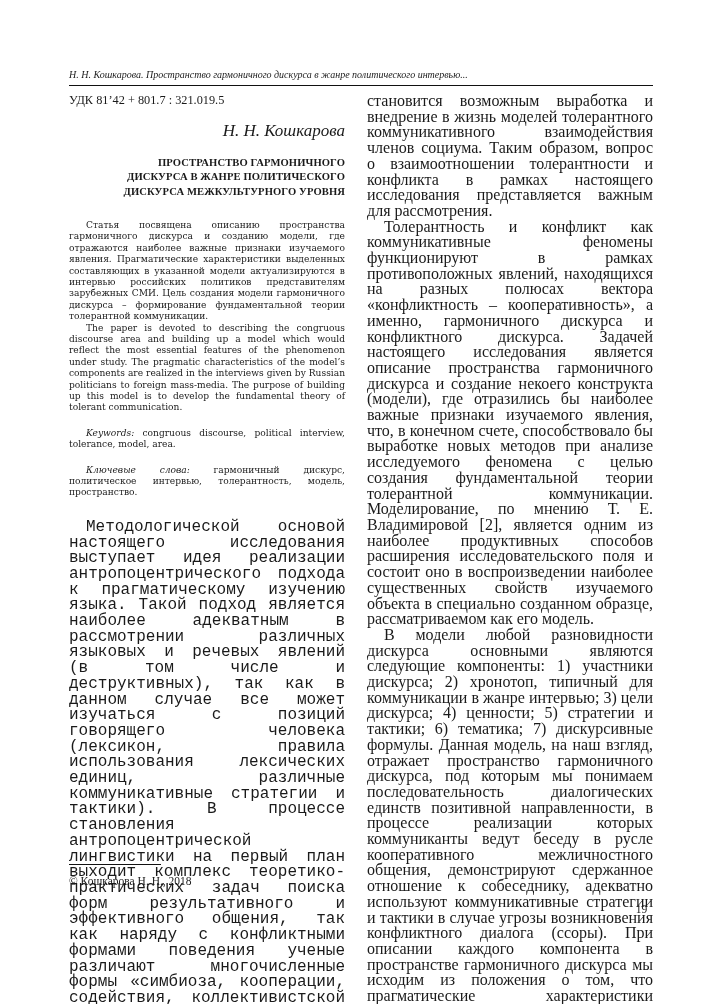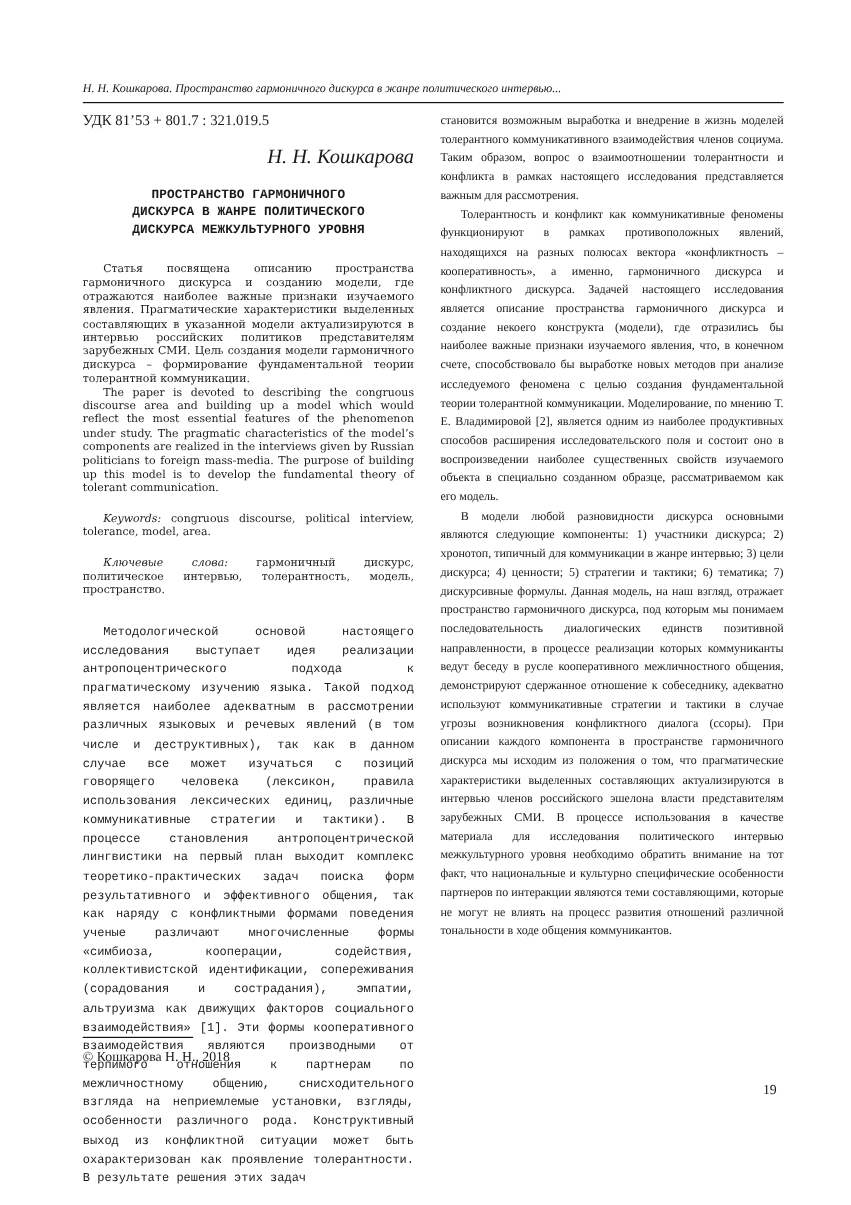--- a/index.html
+++ b/index.html
@@ -8,41 +8,41 @@
     position: absolute; left: 69px; top: 68px; width: 584px;
     text-align: left; font-family: "Liberation Serif", serif; font-style: italic;
     font-size: 10px; line-height: 14px; white-space: nowrap;
   }
   .head-rule { position: absolute; left: 69px; top: 85px; width: 584px; height: 1px; background: #111; }
   .col { position: absolute; font-family: "Liberation Serif", serif; }
   .left { left: 69px; top: 92px; width: 276px; }
   .right { left: 367px; top: 93px; width: 286px; }
   .udk { font-size: 12.3px; line-height: 16px; margin: 0; }
   .author { font-style: italic; font-size: 17px; text-align: right; margin: 15px 0 0 0; line-height: 16px; }
-  .title { font-family: Liberation Mono, monospace; font-weight: bold; font-size: 10.6px; line-height: 14.3px; text-align: center; margin: 17px 0 0 0; letter-spacing: 0.1px; }
+  .title { font-family: Liberation Serif, serif; font-weight: bold; font-size: 10.6px; line-height: 14.3px; text-align: right; margin: 17px 0 0 0; letter-spacing: 0.1px; }
   .abstract { font-family: "DejaVu Serif", serif; font-size: 9.1px; line-height: 11.4px; text-align: justify; margin: 0; text-indent: 17px; }
   .abstract-ru { margin-top: 21px; }
   .abstract-en { }
   .kw { margin-top: 14px; }
   .kw-label { font-style: italic; }
-  .body-text { font-family: "Liberation Serif", serif; font-size: 10px; line-height: 15.7px; text-align: justify; margin: 0; text-indent: 17px; }
+  .body-text { font-family: "Liberation Serif", serif; font-size: 16px; line-height: 15.7px; text-align: justify; margin: 0; text-indent: 17px; }
   .left-body { margin-top: 21px; font-family: Liberation Mono, monospace; }
   .footnote-rule { position: absolute; left: 69px; top: 864px; width: 92px; height: 1px; background: #111; }
   .copyright { position: absolute; left: 69px; top: 874px; font-family: "Liberation Serif", serif; font-size: 11.5px; line-height: 14px; }
   .page-number { position: absolute; left: 630px; top: 902px; width: 23px; text-align: center; font-family: Liberation Serif, serif; font-size: 11.5px; line-height: 14px; }
   .right .body-text:first-child { text-indent: 0; }
 </style>
 </head>
 <body>
 
 <div class="running-head">Н. Н. Кошкарова. Пространство гармоничного дискурса в жанре политического интервью...</div>
 <div class="head-rule"></div>
 
 <div class="col left">
-  <p class="udk">УДК 81’53 + 801.7 : 321.019.5</p>
+  <p class="udk">УДК 81’42 + 801.7 : 321.019.5</p>
   <p class="author">Н. Н. Кошкарова</p>
   <h1 class="title">
     <span>ПРОСТРАНСТВО ГАРМОНИЧНОГО</span><br>
     <span>ДИСКУРСА В ЖАНРЕ ПОЛИТИЧЕСКОГО</span><br>
     <span>ДИСКУРСА МЕЖКУЛЬТУРНОГО УРОВНЯ</span>
   </h1>
   <p class="abstract abstract-ru">Статья посвящена описанию пространства гармоничного дискурса и созданию модели, где отражаются наиболее важные признаки изучаемого явления. Прагматические характеристики выделенных составляющих в указанной модели актуализируются в интервью российских политиков представителям зарубежных СМИ. Цель создания модели гармоничного дискурса – формирование фундаментальной теории толерантной коммуникации.</p>
   <p class="abstract abstract-en">The paper is devoted to describing the congruous discourse area and building up a model which would reflect the most essential features of the phenomenon under study. The pragmatic characteristics of the model’s components are realized in the interviews given by Russian politicians to foreign mass-media. The purpose of building up this model is to develop the fundamental theory of tolerant communication.</p>
   <p class="abstract kw"><span class="kw-label">Keywords:</span><span> congruous discourse, political interview, tolerance, model, area.</span></p>
   <p class="abstract kw"><span class="kw-label">Ключевые слова:</span><span> гармоничный дискурс, политическое интервью, толерантность, модель, пространство.</span></p>

